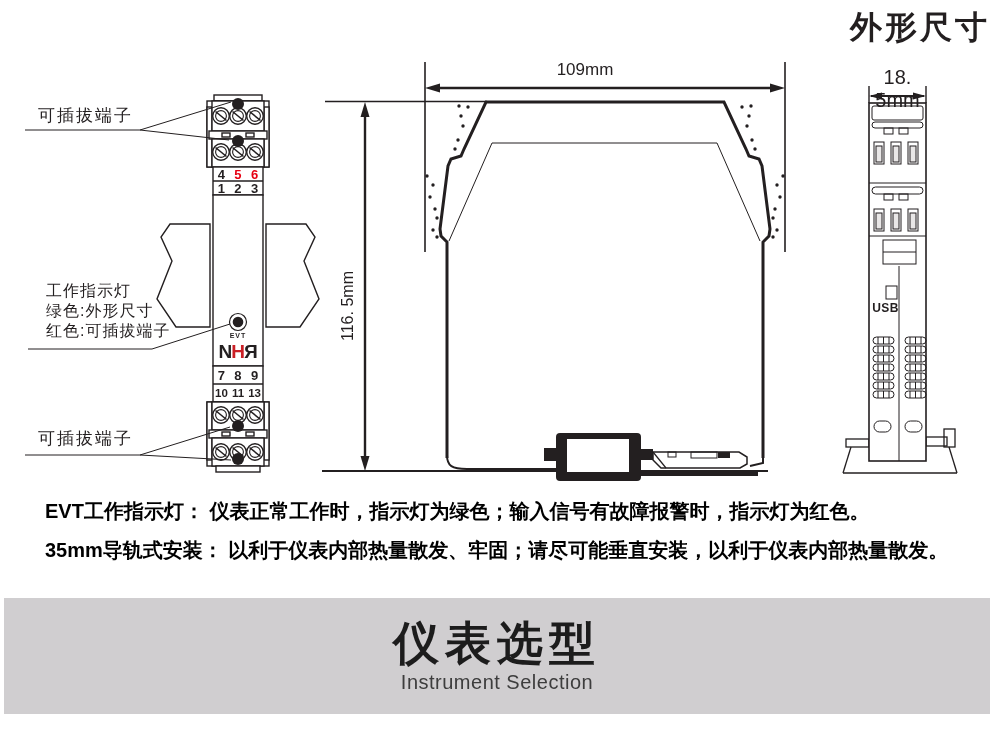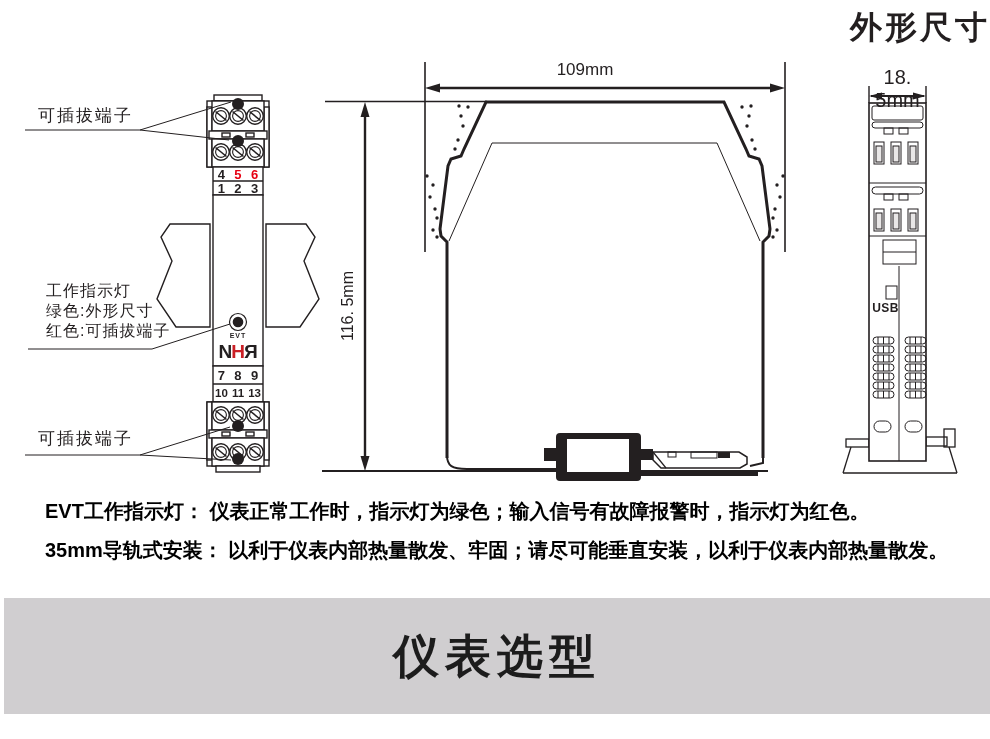--- a/index.html
+++ b/index.html
@@ -343,13 +343,14 @@
 
 <div class="abs dim" style="left:860px;top:66px;width:75px;font-size:20px;">18. 5mm</div>
 
 <div class="abs usb" style="left:871px;top:301px;width:28px;">USB</div>
 
 <div class="abs note" style="left:45px;top:498px;">EVT工作指示灯： 仪表正常工作时，指示灯为绿色；输入信号有故障报警时，指示灯为红色。</div>
 <div class="abs note" style="left:45px;top:537px;">35mm导轨式安装： 以利于仪表内部热量散发、牢固；请尽可能垂直安装，以利于仪表内部热量散发。</div>
 
 <div class="abs banner">
   <div class="banner-title">仪表选型</div>
+  <div class="banner-sub">Instrument Selection</div>
 </div>
 
 </body></html>

